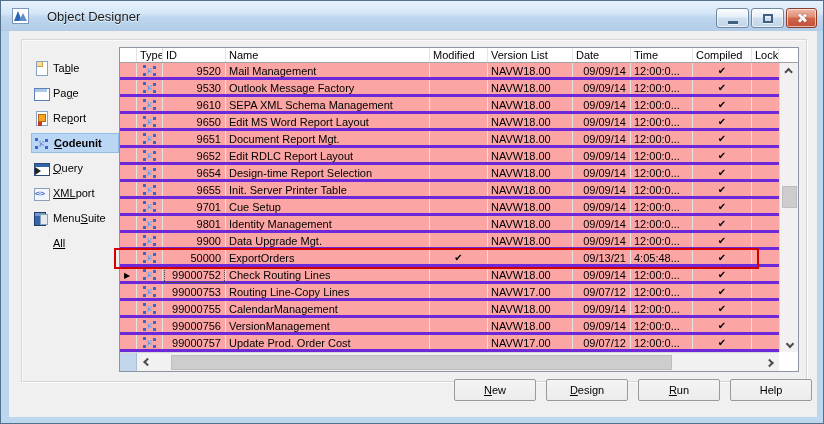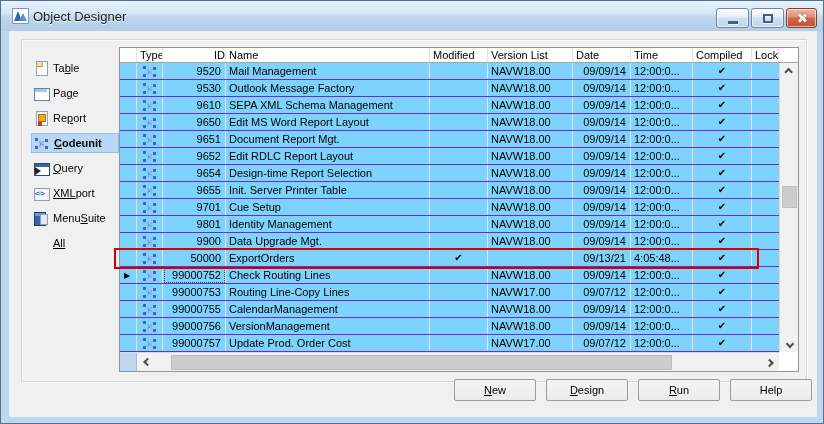--- a/index.html
+++ b/index.html
@@ -10,21 +10,21 @@
   
   .titlebar { position:absolute; left:0; top:0; right:0; height:30px;
     background:linear-gradient(#e7f2fc 0%, #d6e7f7 40%, #bed6ee 55%, #b2cce8 100%);
     display:flex; align-items:center; }
   .app-icon { position:relative; width:17px; height:16px; margin-left:11px;
     background:#fff; border:1px solid #7a99bd; }
   .app-icon .m1 { position:absolute; left:1px; bottom:2px; width:0; height:0;
     border-left:4px solid transparent; border-right:4px solid transparent; border-bottom:10px solid #2e66b0; }
   .app-icon .m2 { position:absolute; left:6px; bottom:2px; width:0; height:0;
     border-left:4px solid transparent; border-right:4px solid transparent; border-bottom:8px solid #5b8fd0; }
-  .title-text { margin-left:4px; font-size:13px; color:#1b1b1b; text-shadow:0 1px 0 rgba(255,255,255,.75); }
+  .title-text { margin-left:18px; font-size:13px; color:#1b1b1b; text-shadow:0 1px 0 rgba(255,255,255,.75); }
 
   .winbtns { position:absolute; top:7px; right:6px; display:flex; gap:2px; }
   .winbtn { width:33px; height:20px; border:1px solid #70879e; border-radius:3px;
     background:linear-gradient(#fdfeff, #e5eef8 45%, #cfdff0 50%, #c2d5ea);
     box-shadow:inset 0 0 0 1px rgba(255,255,255,.6);
     display:flex; align-items:center; justify-content:center; position:relative; }
   .winbtn.close { width:31px; border-color:#8e3b26;
     background:linear-gradient(#f0b8a8, #e08d72 45%, #d2664a 50%, #c2503a); }
   .min-glyph { width:10px; height:3px; background:#41607e; box-shadow:0 1px 0 rgba(255,255,255,.7); margin-top:9px; }
   .max-glyph { width:10px; height:9px; border:2px solid #41607e; box-shadow:0 1px 0 rgba(255,255,255,.6); background:transparent; }
@@ -79,21 +79,21 @@
 
   
   .grid { position:absolute; left:110px; top:16px; width:680px; height:325px; border:1px solid #8d96a0; background:#fff; }
   .grid-inner { position:absolute; inset:0; }
 
   .ghead { display:flex; height:15px; border-bottom:1px solid #a3a3a3; background:#fff; }
   .ghead .hcell { font-size:11px; color:#000; padding-left:3px; line-height:14px; border-right:1px solid #e4e4e4;
     overflow:hidden; white-space:nowrap; flex:none; }
 
   .rows {}
-  .row { display:flex; height:17px; border-bottom:1px solid #6d28d9; background:#7dd3fc; }
+  .row { display:flex; height:17px; border-bottom:3px solid #6d28d9; background:#fca5a5; }
   .cell { flex:none; font-size:11px; line-height:16px; border-right:1px solid #e4e4e4; overflow:hidden; white-space:nowrap; color:#000; }
   .c0 { width:17px; } .c1 { width:26px; display:flex; align-items:center; justify-content:center; }
   .c2 { width:63px; text-align:right; padding-right:4px; }
   .c3 { width:204px; padding-left:3px; }
   .c4 { width:58px; text-align:center; }
   .c5 { width:85px; padding-left:3px; }
   .c6 { width:58px; text-align:right; padding-right:4px; }
   .c7 { width:62px; padding-left:3px; }
   .c8 { width:59px; text-align:center; }
   .c9 { width:27px; border-right:none; }
@@ -186,21 +186,21 @@
       <span class="ic-spacer"></span>
       <span><span></span><u>All</u><span></span></span>
     </div>
 
     <div class="grid">
       <div class="grid-inner">
 
         <div class="ghead">
           <div class="hcell c0"></div>
           <div class="hcell c1" style="padding-left:3px;display:block">Type</div>
-          <div class="hcell c2" style="text-align:right;padding-right:0">ID</div>
+          <div class="hcell c2" style="text-align:left;padding-right:0">ID</div>
           <div class="hcell c3">Name</div>
           <div class="hcell c4" style="text-align:left">Modified</div>
           <div class="hcell c5">Version List</div>
           <div class="hcell c6" style="text-align:left;padding-right:17px">Date</div>
           <div class="hcell c7">Time</div>
           <div class="hcell c8" style="text-align:left">Compiled</div>
           <div class="hcell c9">Locke</div>
         </div>
 
         <div class="rows">

